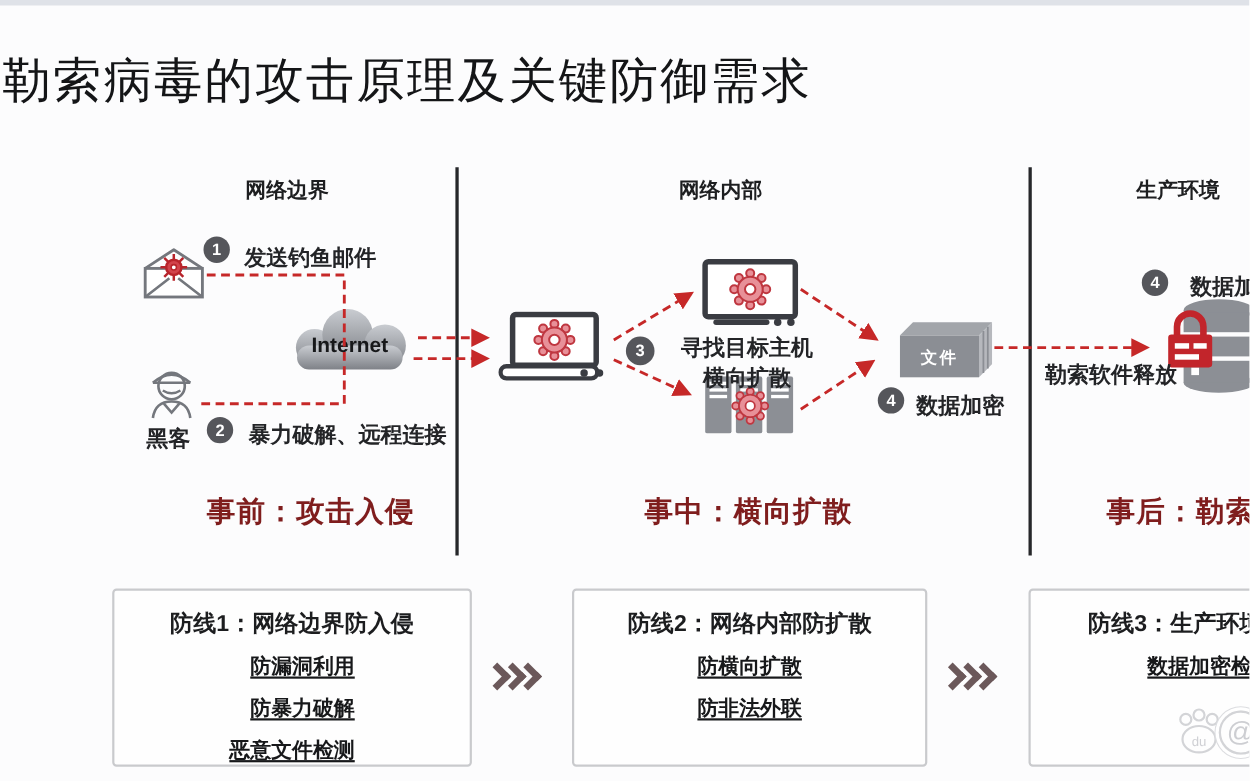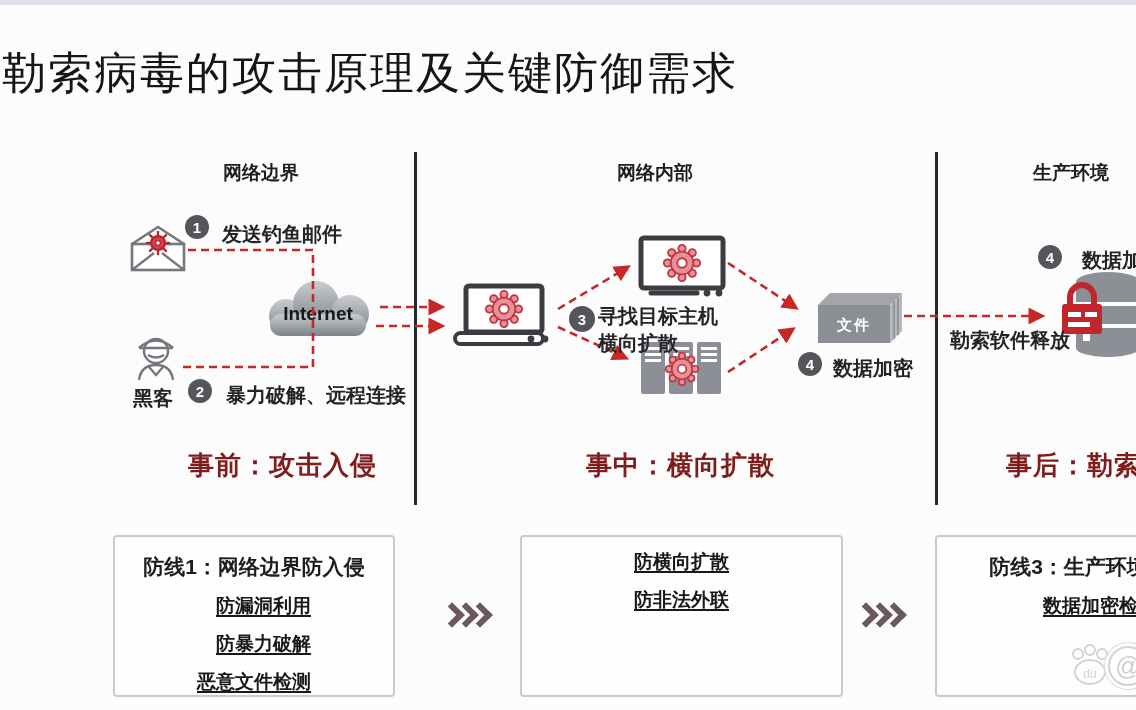--- a/index.html
+++ b/index.html
@@ -78,21 +78,21 @@
 
   <div class="abs num-badge" style="left:185px;top:215px">1</div>
   <div class="abs step-label" style="left:222px;top:221px">发送钓鱼邮件</div>
 
   <div class="abs num-badge" style="left:188px;top:379px">2</div>
   <div class="abs step-label" style="left:226px;top:382px">暴力破解、远程连接</div>
 
   <div class="abs step-label" style="left:133px;top:385px;font-weight:bold">黑客</div>
 
   <div class="abs num-badge" style="left:569px;top:306px;width:26px;height:26px">3</div>
-  <div class="abs" style="left:598px;top:303px;width:162px;z-index:6">
+  <div class="abs" style="left:598px;top:303px;width:162px;text-align:center;z-index:6">
     <div class="step-label" style="position:static;font-weight:bold">寻找目标主机</div>
     <div class="step-label" style="position:static;font-weight:bold">横向扩散</div>
   </div>
 
   <div class="abs num-badge" style="left:798px;top:352px">4</div>
   <div class="abs step-label" style="left:833px;top:355px;font-weight:bold">数据加密</div>
 
   <div class="abs num-badge" style="left:1038px;top:245px">4</div>
   <div class="abs step-label" style="left:1082px;top:247px;font-weight:bold">数据加密</div>
 
@@ -211,30 +211,31 @@
     <path class="dash arr" d="M558,327 L626,358"></path>
     <path class="dash arr" d="M728,263 L796,308"></path>
     <path class="dash arr" d="M728,372 L793,329"></path>
     <path class="dash arr" d="M904,316 H1042"></path>
   </svg>
 
   <div class="abs phase-label" style="left:188px">事前：攻击入侵</div>
   <div class="abs phase-label" style="left:586px">事中：横向扩散</div>
   <div class="abs phase-label" style="left:1006px">事后：勒索加密</div>
 
-  <div class="abs defense-box" style="left:113px;width:282px">
+  <div class="abs defense-box" style="left:102px;width:327px">
     <div class="defense-title">防线1：网络边界防入侵</div>
     <div class="defense-items">
       <div class="defense-item">防漏洞利用</div>
       <div class="defense-item">防暴力破解</div>
       <div class="defense-item">恶意文件检测</div>
     </div>
   </div>
 
   <div class="abs defense-box" style="left:520px;width:323px">
+    <div class="defense-title">防线2：网络内部防扩散</div>
     <div class="defense-items">
       <div class="defense-item">防横向扩散</div>
       <div class="defense-item">防非法外联</div>
     </div>
   </div>
 
   <div class="abs defense-box" style="left:935px;width:330px">
     <div class="defense-title">防线3：生产环境防加密</div>
     <div class="defense-items">
       <div class="defense-item">数据加密检测</div>

